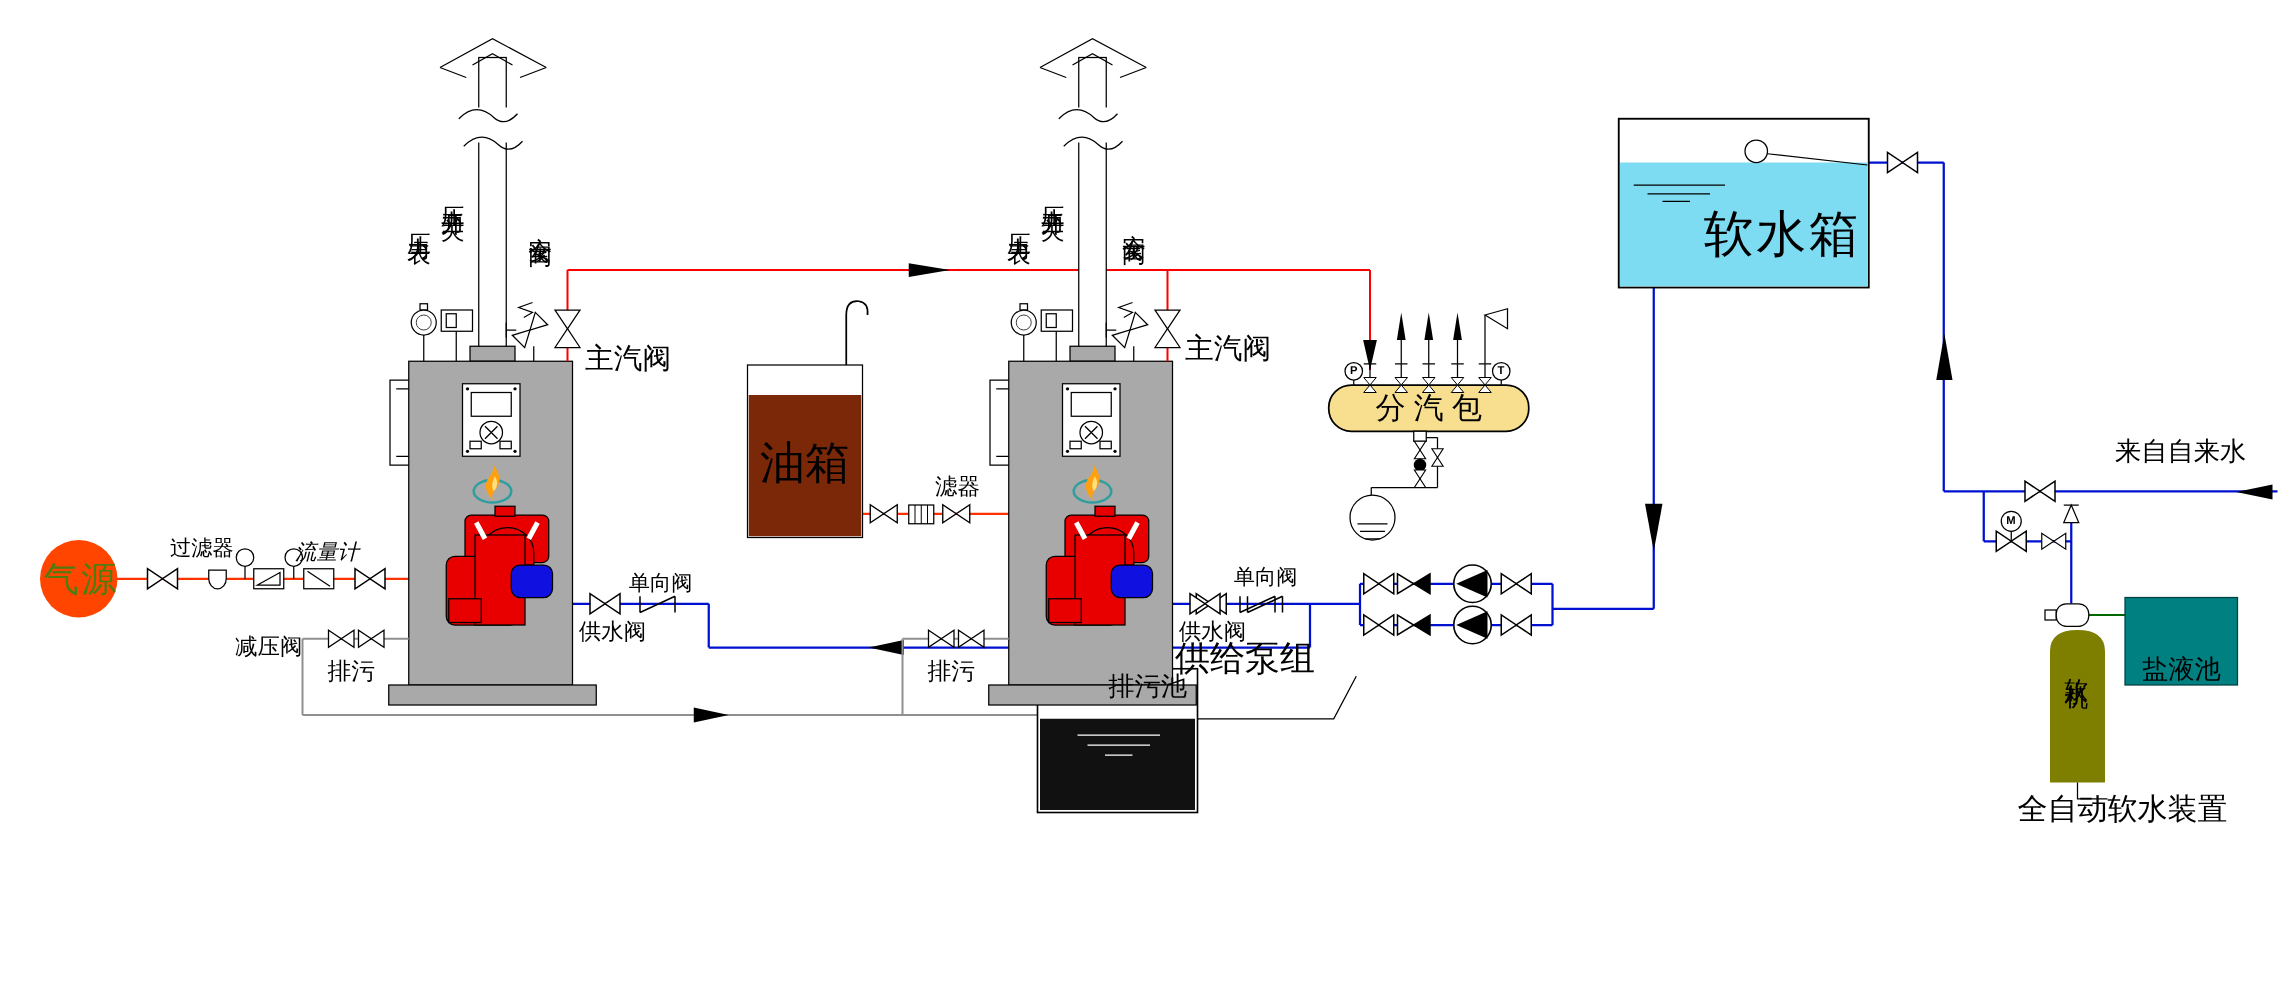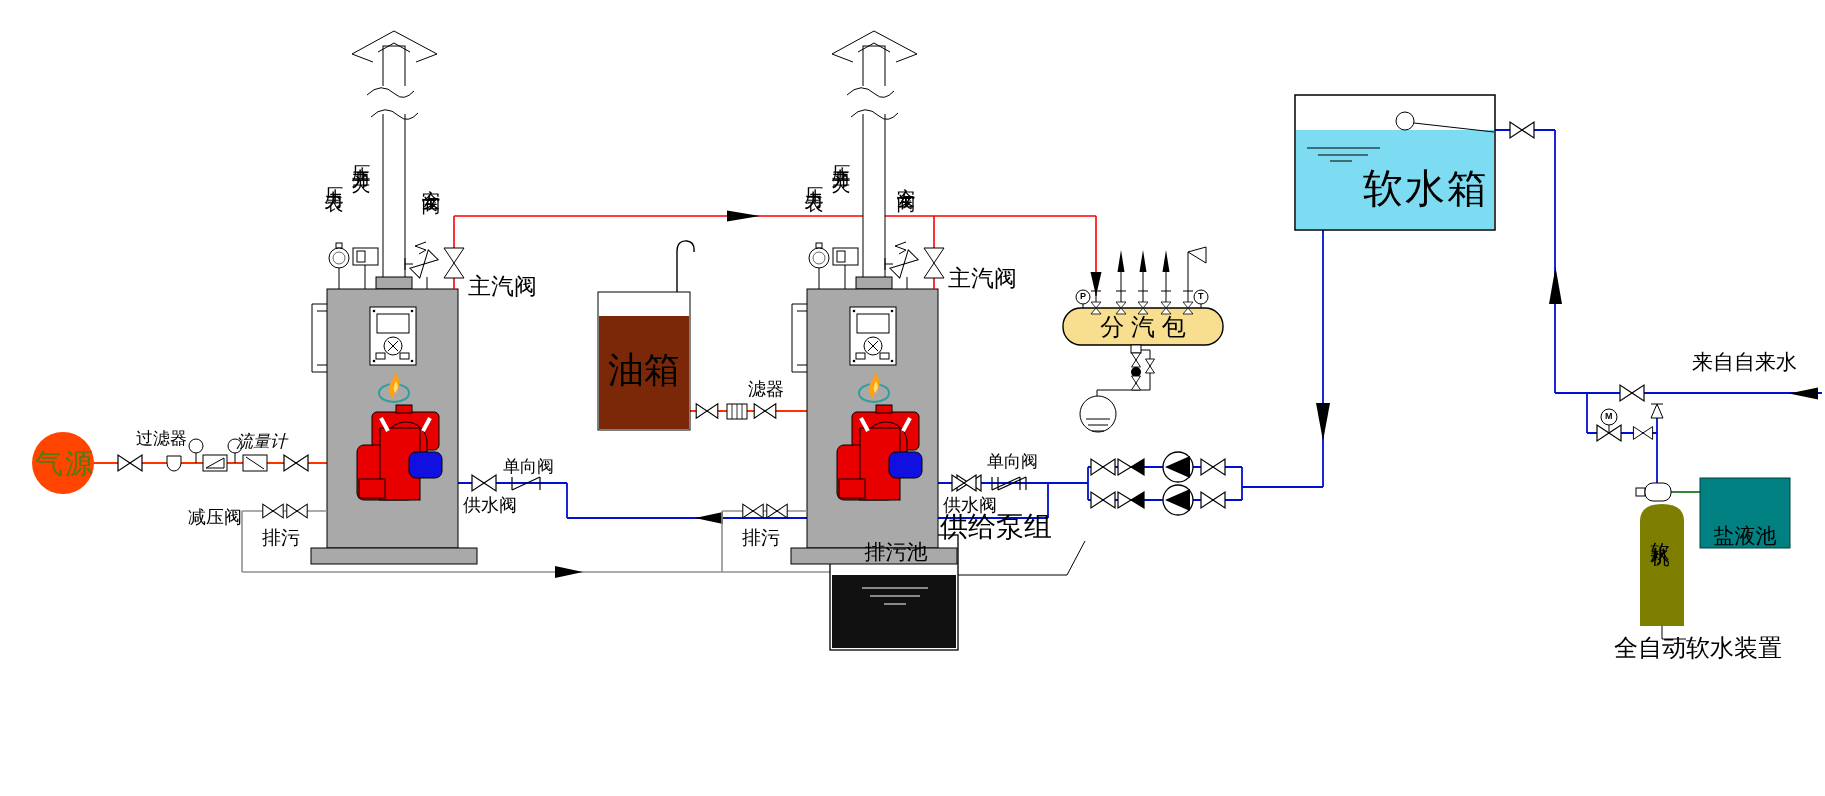--- a/index.html
+++ b/index.html
@@ -291,21 +291,21 @@
 
 <div class="lbl f36 ctr" style="left:598px;top:350px;width:92px;text-align:center;">油箱</div>
 <div class="lbl f18" style="left:719px;top:380px;margin-left:29px;">滤器</div>
 
 <div class="lbl f24 ctr" style="left:1063px;top:314px;width:160px;">分 汽 包</div>
 <div class="lbl tiny" style="left:1080px;top:292px;">P</div>
 <div class="lbl tiny" style="left:1198px;top:292px;">T</div>
 <div class="lbl tiny" style="left:1605px;top:412px;">M</div>
 
 <div class="lbl f28" style="left:940px;top:512px;">供给泵组</div>
-<div class="lbl f26 ctr" style="left:832px;top:540px;width:128px;">排污池</div>
+<div class="lbl f26 ctr" style="left:854px;top:540px;width:128px;font-family:Liberation Mono, monospace;">排污池</div>
 
 <div class="lbl f40 ctr" style="left:1295px;top:166px;width:208px;letter-spacing:2px;padding-left:27px;">软水箱</div>
 <div class="lbl f26" style="left:1692px;top:350px;">来自自来水</div>
 
 <div class="lbl vtext f19" style="left:1651px;top:527px;">软水机</div>
 <div class="lbl f21 ctr" style="left:1700px;top:496px;width:90px;">盐液池</div>
 <div class="lbl f24 ctr" style="left:1598px;top:635px;width:200px;">全自动软水装置</div>
 
 </div>
 

